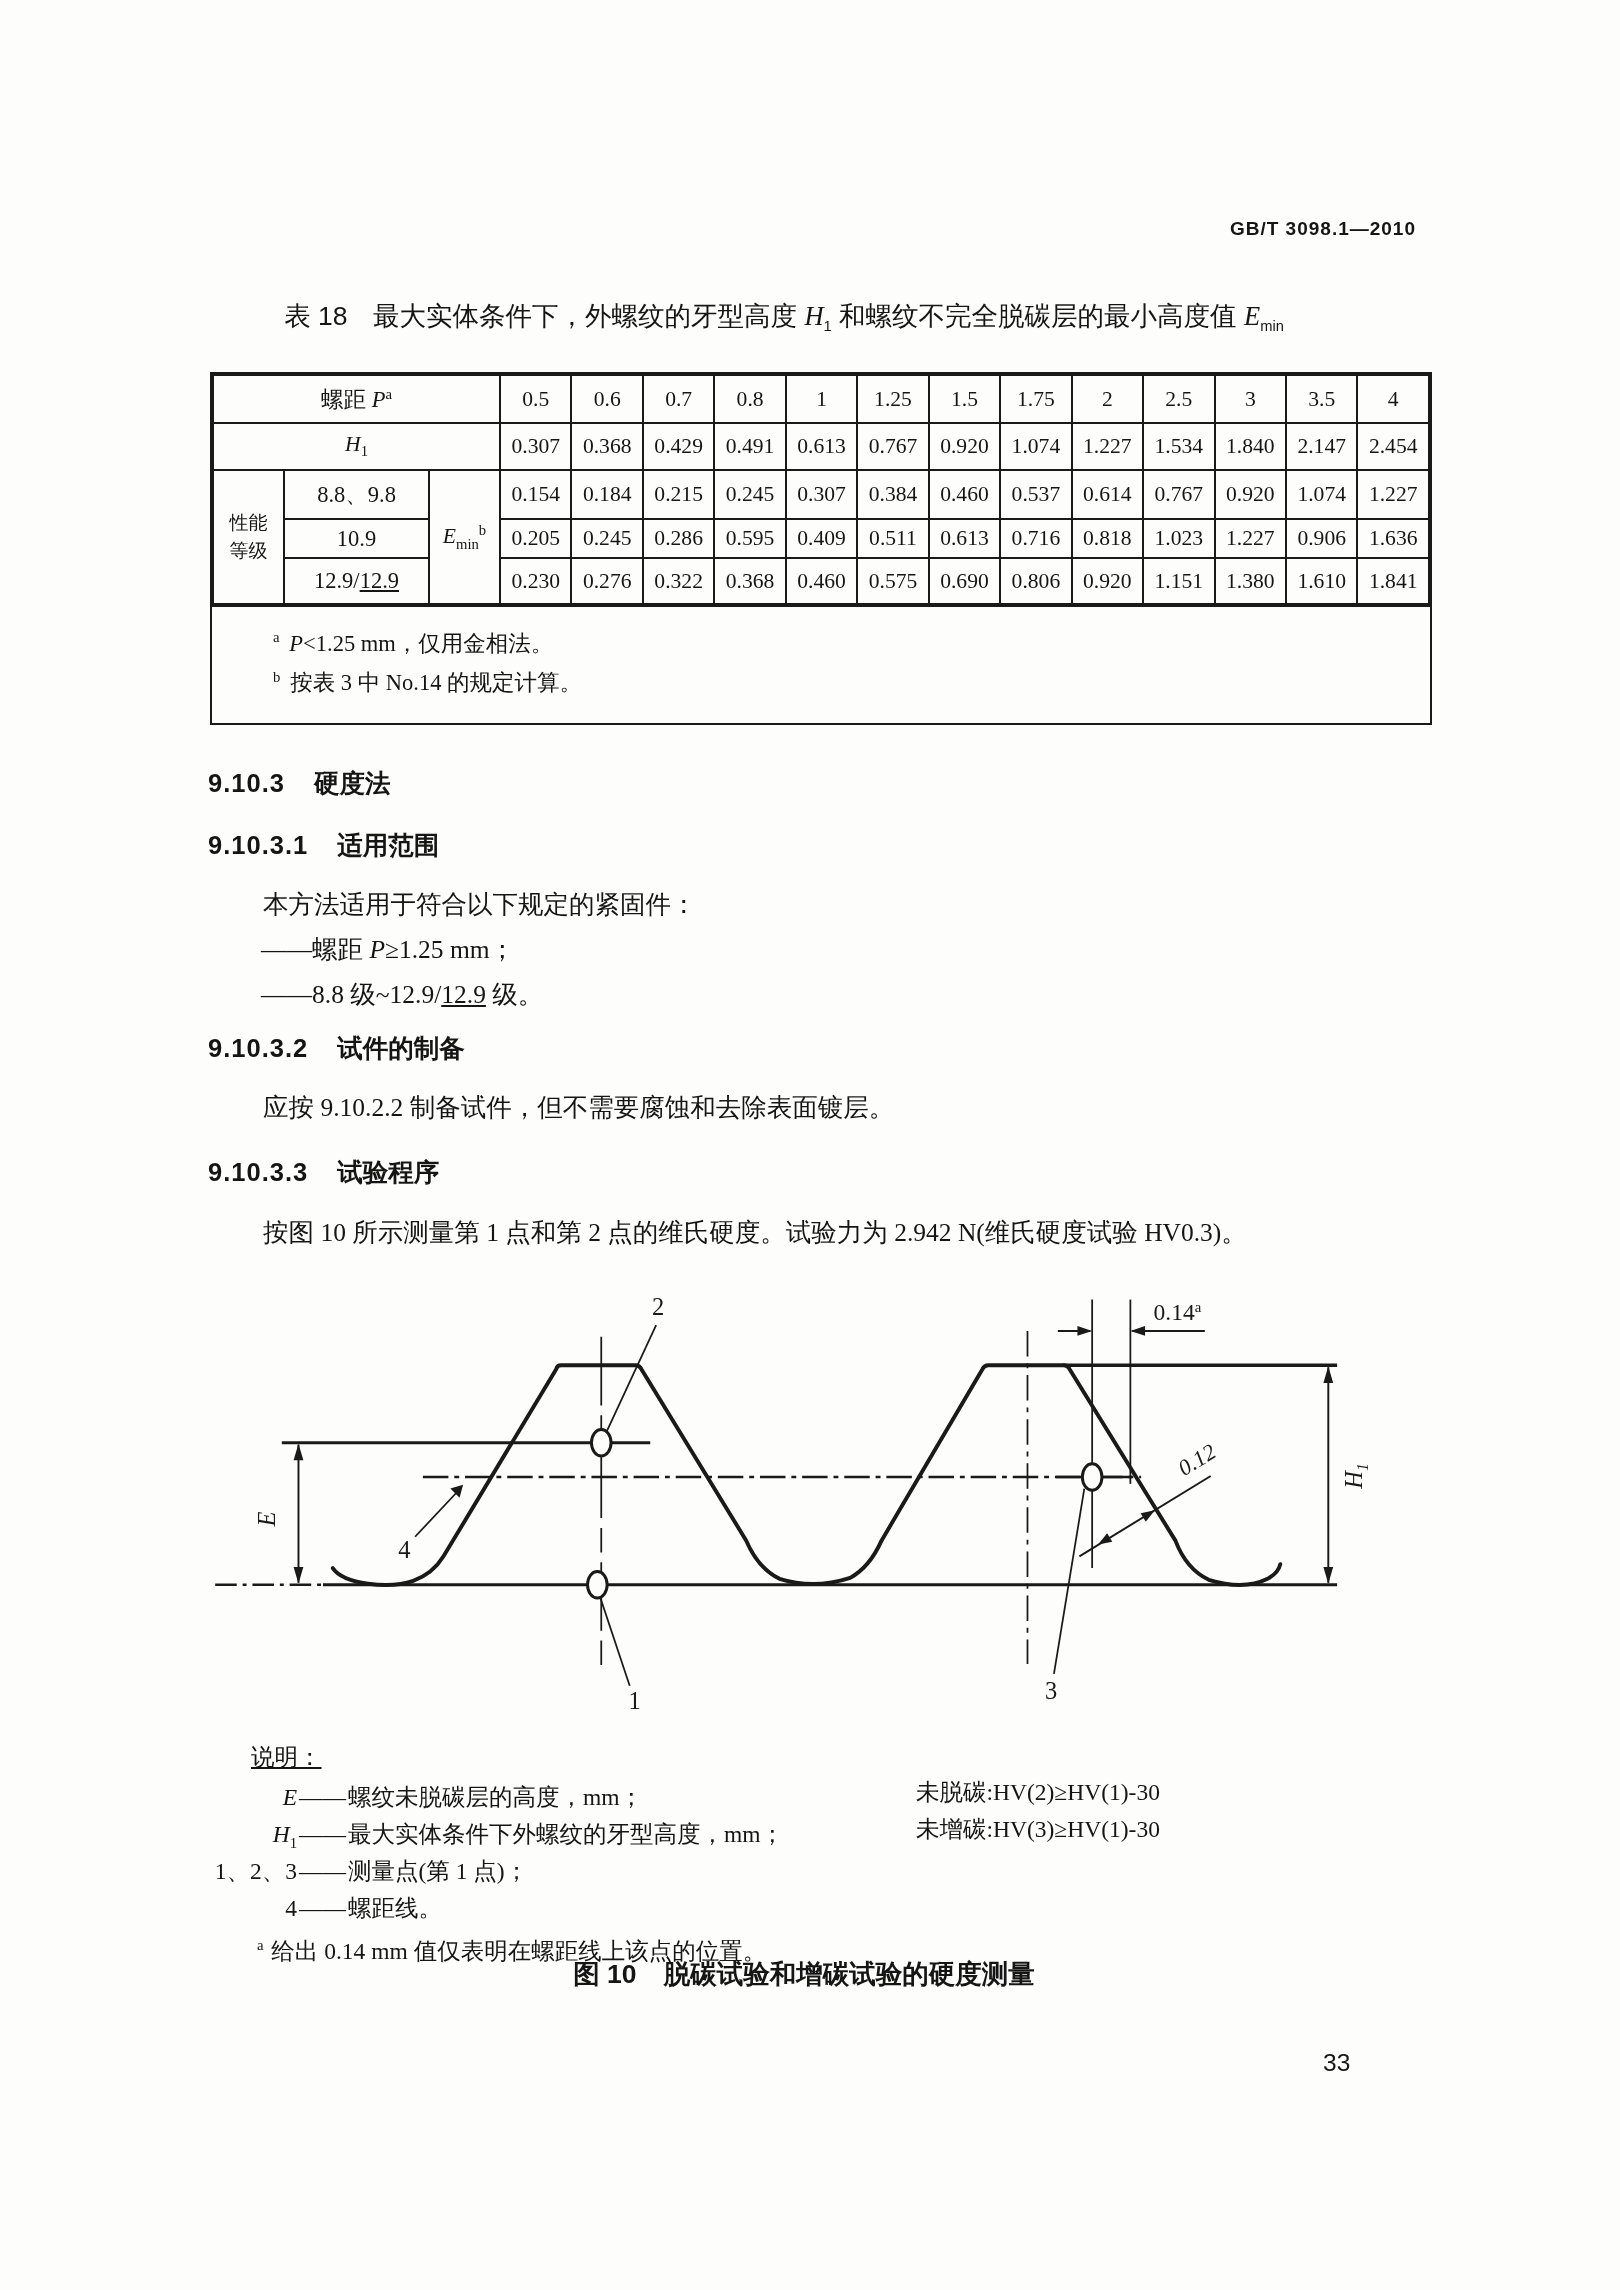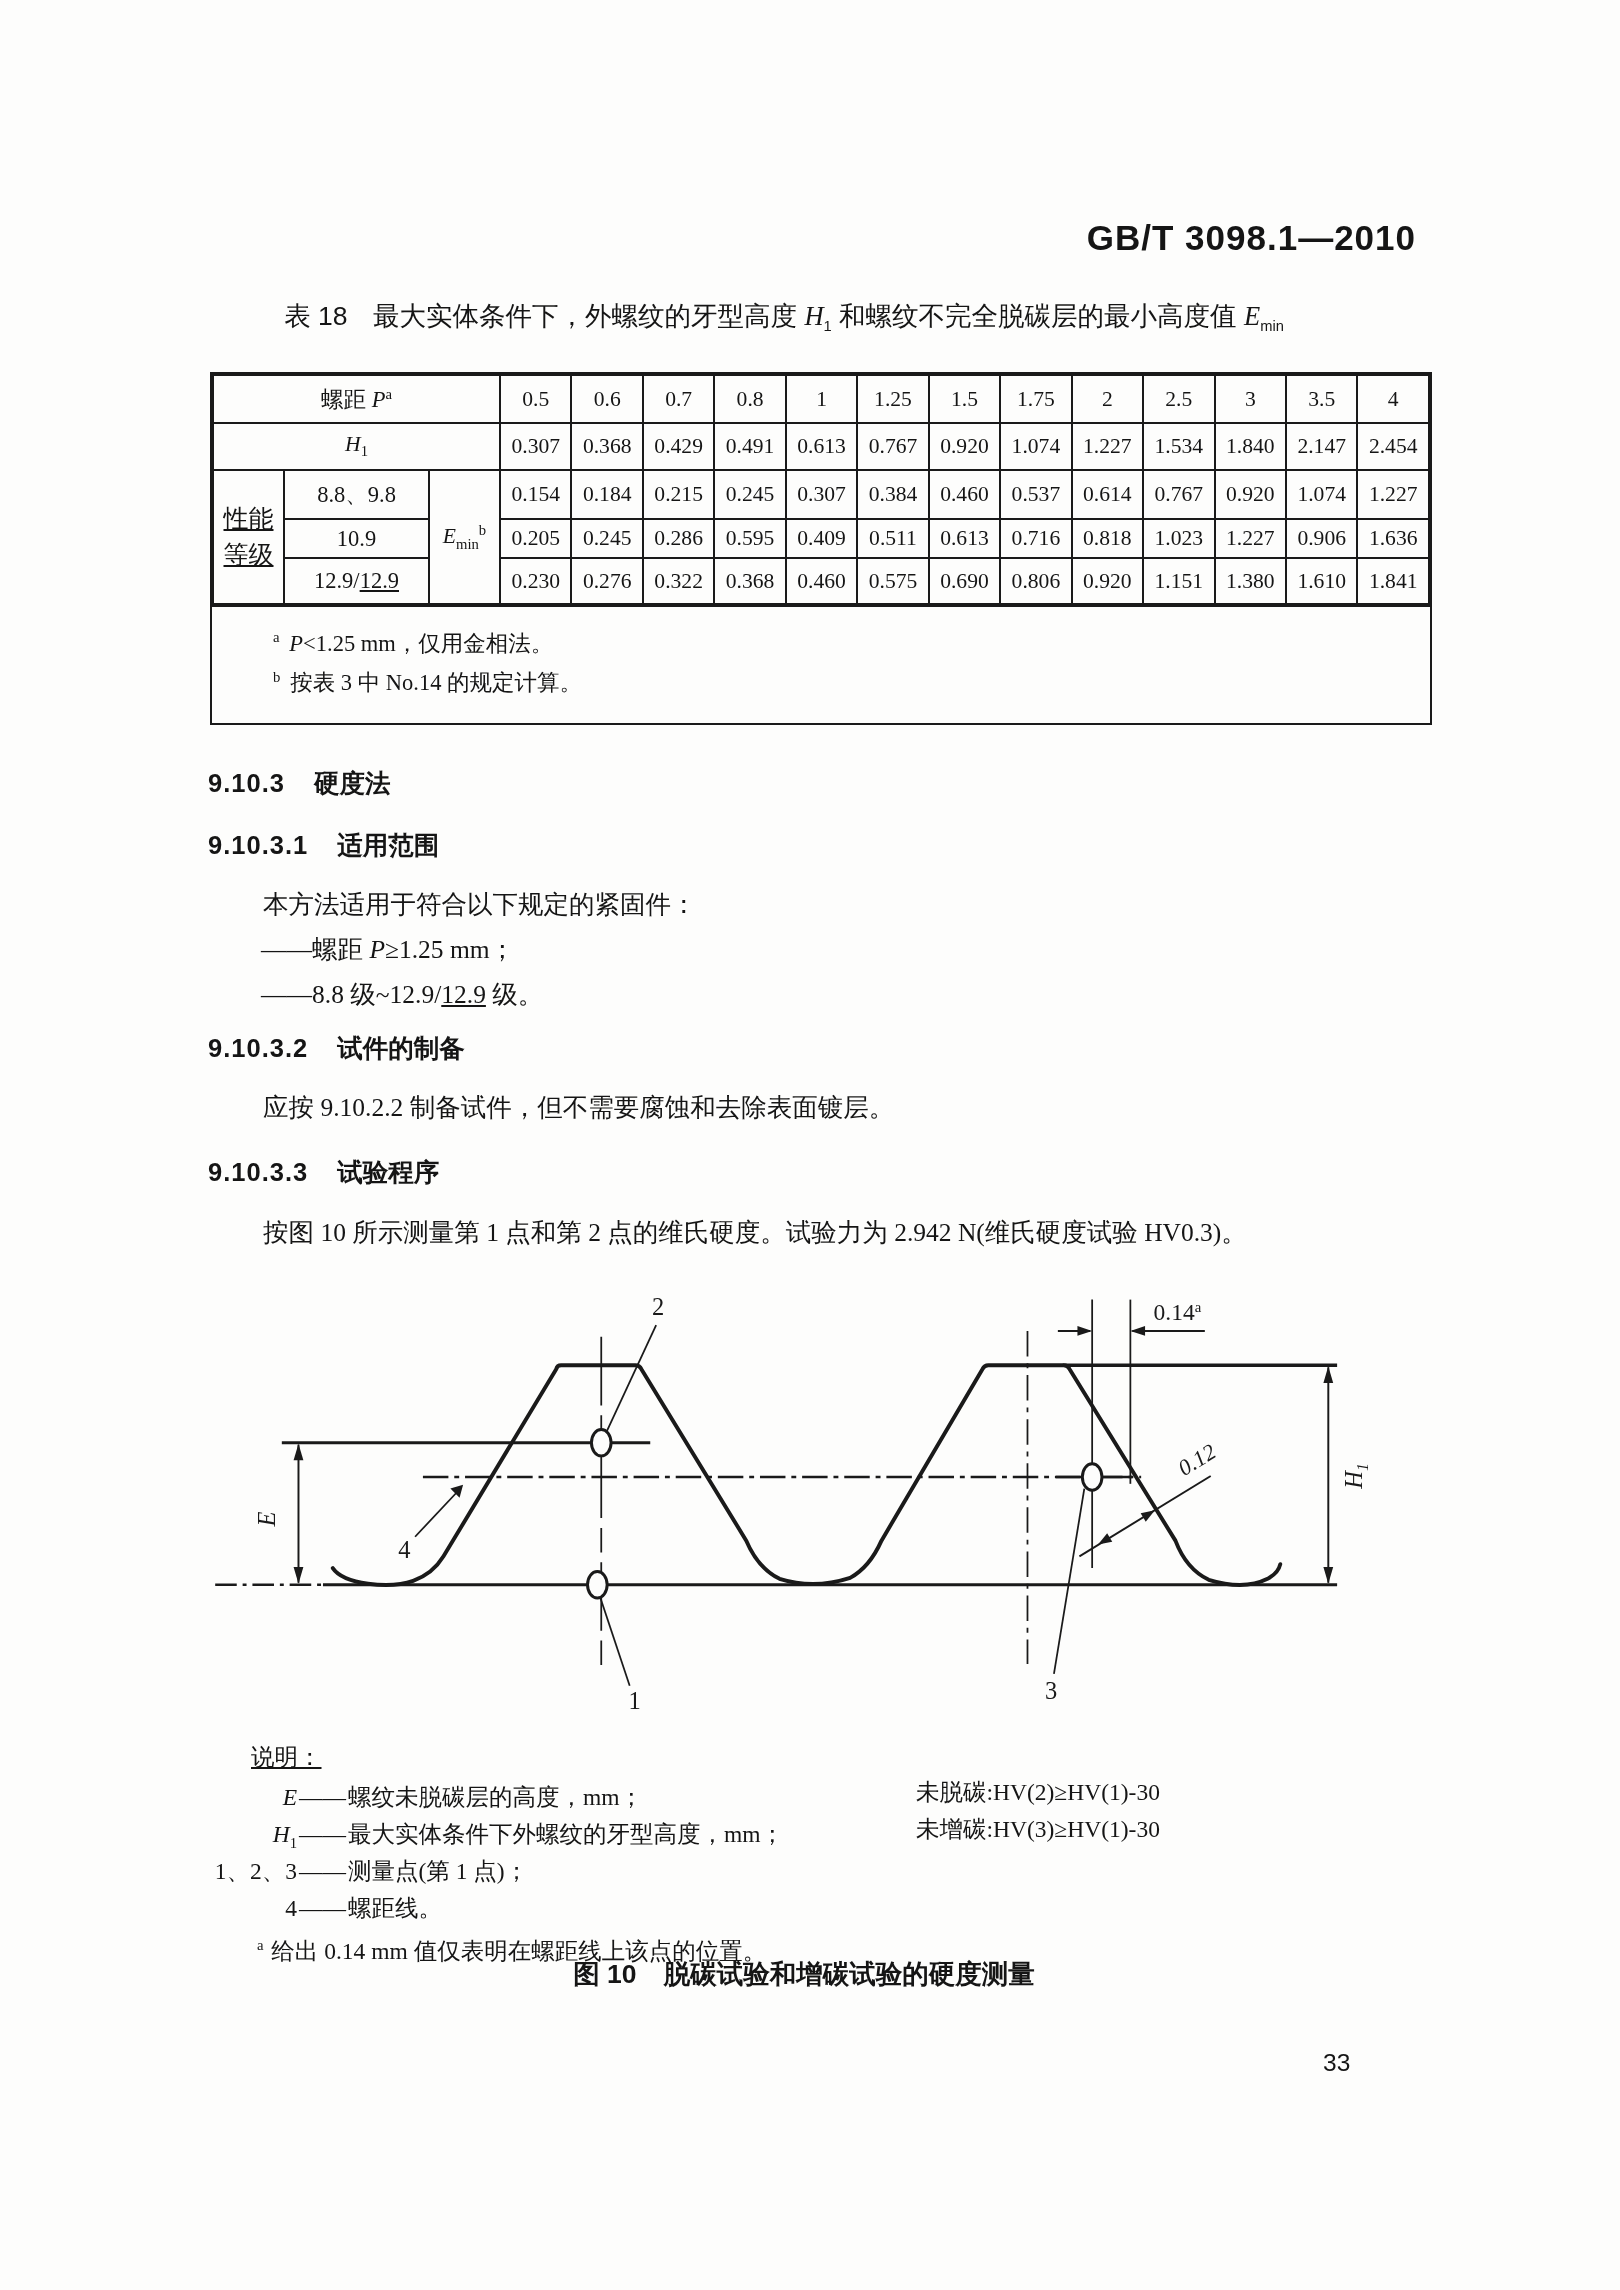--- a/index.html
+++ b/index.html
@@ -2,35 +2,35 @@
 <html><head>
 <meta charset="utf-8">
 <style>
   html,body{margin:0;padding:0;background:#888;}
   .page{
     position:relative;width:1620px;height:2291px;background:#fdfdfc;
     font-family:"Liberation Serif",serif;color:#151515;overflow:hidden;
   }
   
   .stdcode{position:absolute;top:218px;left:137px;width:1279px;text-align:right;
-    font-family:"Liberation Sans",sans-serif;font-weight:700;font-size:35px;letter-spacing:1px;}
+    font-family:"Liberation Sans",sans-serif;font-weight:700;font-size:19px;letter-spacing:1px;}
   
   .t18cap{position:absolute;top:298px;left:137px;width:1294px;text-align:center;
     font-family:"Liberation Sans",sans-serif;font-weight:400;font-size:26.5px;}
   .t18cap .caplabel{margin-right:25.5px;}
   .t18cap i{font-family:"Liberation Serif",serif;}
   sub,sup{font-size:14.7px;}
   
   .tblwrap{position:absolute;left:210px;top:372px;width:1218px;border:2.9px solid #1a1a1a;background:#fdfdfc;}
   table.t18{border-collapse:collapse;width:100%;table-layout:fixed;font-size:21.6px;}
   .t18 th,.t18 td{border:2px solid #1a1a1a;text-align:center;padding:0;font-weight:normal;overflow:hidden;}
   .t18 tr.r1{height:48px;} .t18 tr.r2{height:47px;} .t18 tr.r3{height:49px;}
   .t18 tr.r4{height:39px;} .t18 tr.r5{height:46px;}
   .t18 .cjk{font-size:22.5px;}
-  .perfcell{font-size:25px;line-height:1.45;text-decoration:underline;}
+  .perfcell{font-size:19px;line-height:1.45;}
   .uline{text-decoration:underline;}
   .fnbox{border-top:2.9px solid #1a1a1a;padding:11.8px 9.8px 15.7px 61px;font-size:22.5px;text-align:left;}
   .fnbox .fnline{margin:8.8px 0;}
   .fnbox sup{margin-right:9.8px;}
   
   .hd{position:absolute;left:208px;font-family:"Liberation Sans",sans-serif;font-weight:700;font-size:25.5px;}
   .hd .num{margin-right:29px;letter-spacing:1px;}
   .bp{position:absolute;font-size:25.5px;}
   
   .figsvg{position:absolute;left:176px;top:1274px;}

